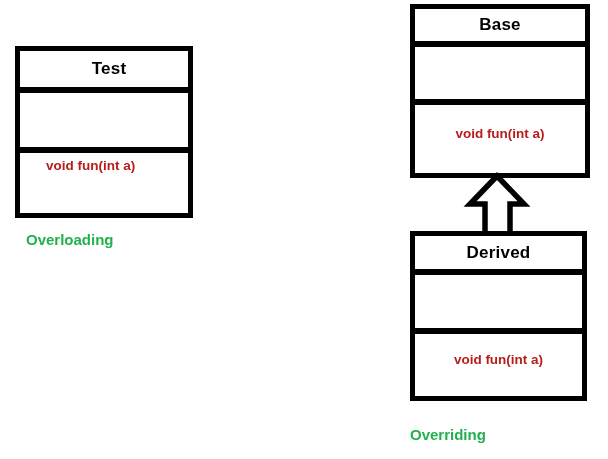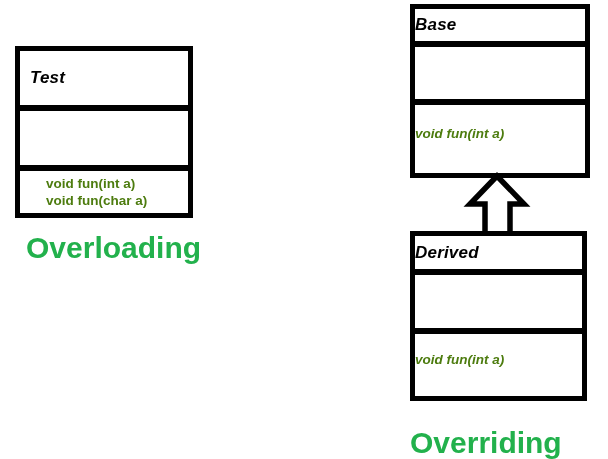--- a/index.html
+++ b/index.html
@@ -13,52 +13,52 @@
   .abs { position: absolute; }
 
   .class-box {
     border: 5px solid #000000;
     background: #ffffff;
   }
   .compartment {
     width: 100%;
     display: flex;
     align-items: center;
-    font-style: italic;
+    justify-content: center;
   }
   .compartment.divided { border-bottom: 6px solid #000000; }
 
   .class-title {
     font-weight: bold;
     font-size: 17px;
     color: #000000;
     letter-spacing: 0.2px;
   }
   .method-text {
     font-weight: bold;
     font-size: 13.5px;
-    color: #4d7c0f;
+    color: #b91c1c;
   }
   .methods-list {
     display: block;
     padding: 4px 0 0 26px;
   }
   .methods-list .method-text {
     display: block;
     line-height: 17px;
   }
   .caption {
     font-weight: bold;
-    font-size: 30px;
+    font-size: 15px;
     color: #22b14c;
   }
 
   
   #test-box   { left: 15px;  top: 46px;  width: 178px; height: 172px; }
-  #test-title { height: 60px; padding-left: 10px; }
+  #test-title { height: 42px; padding-left: 10px; }
   #test-attrs { height: 60px; }
   #test-methods { height: 50px; }
   #overloading-caption { left: 26px; top: 231px; width: 170px; }
 
   
   #base-box   { left: 410px; top: 4px;   width: 180px; height: 174px; }
   #base-title { height: 38px; }
   #base-attrs { height: 58px; }
   #base-methods { height: 56px; }
 
@@ -75,21 +75,20 @@
 
 <div class="abs class-box" id="test-box">
   <div class="compartment divided" id="test-title">
     <span class="class-title">Test</span>
   </div>
   <div class="compartment divided" id="test-attrs">
     <span></span>
   </div>
   <div class="methods-list" id="test-methods">
     <span class="method-text">void fun(int a)</span>
-    <span class="method-text">void fun(char a)</span>
   </div>
 </div>
 
 <div class="abs caption" id="overloading-caption">Overloading</div>
 
 <div class="abs class-box" id="base-box">
   <div class="compartment divided" id="base-title">
     <span class="class-title">Base</span>
   </div>
   <div class="compartment divided" id="base-attrs">

